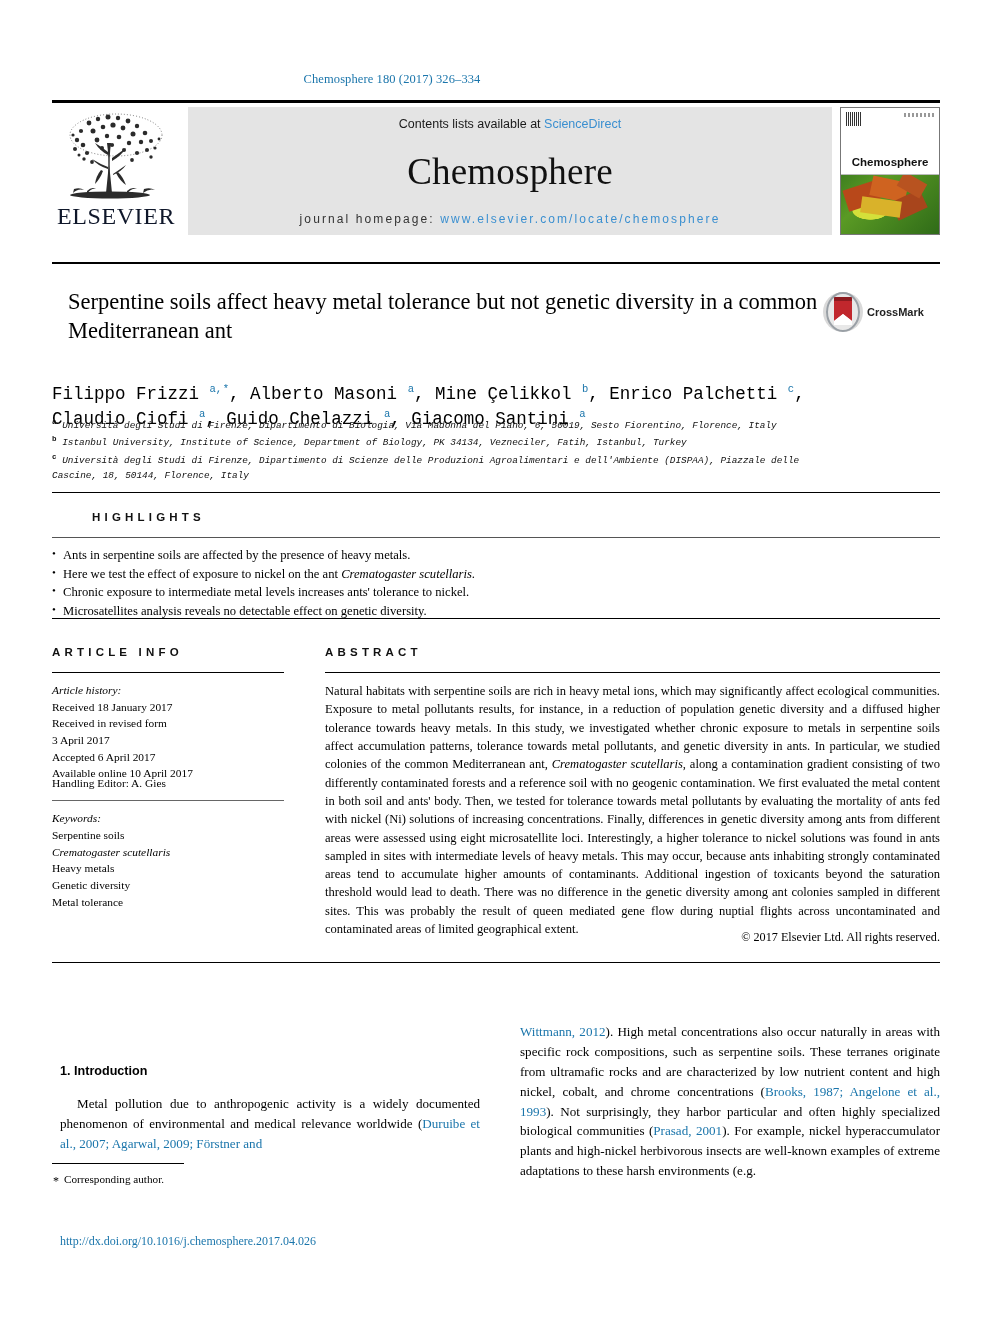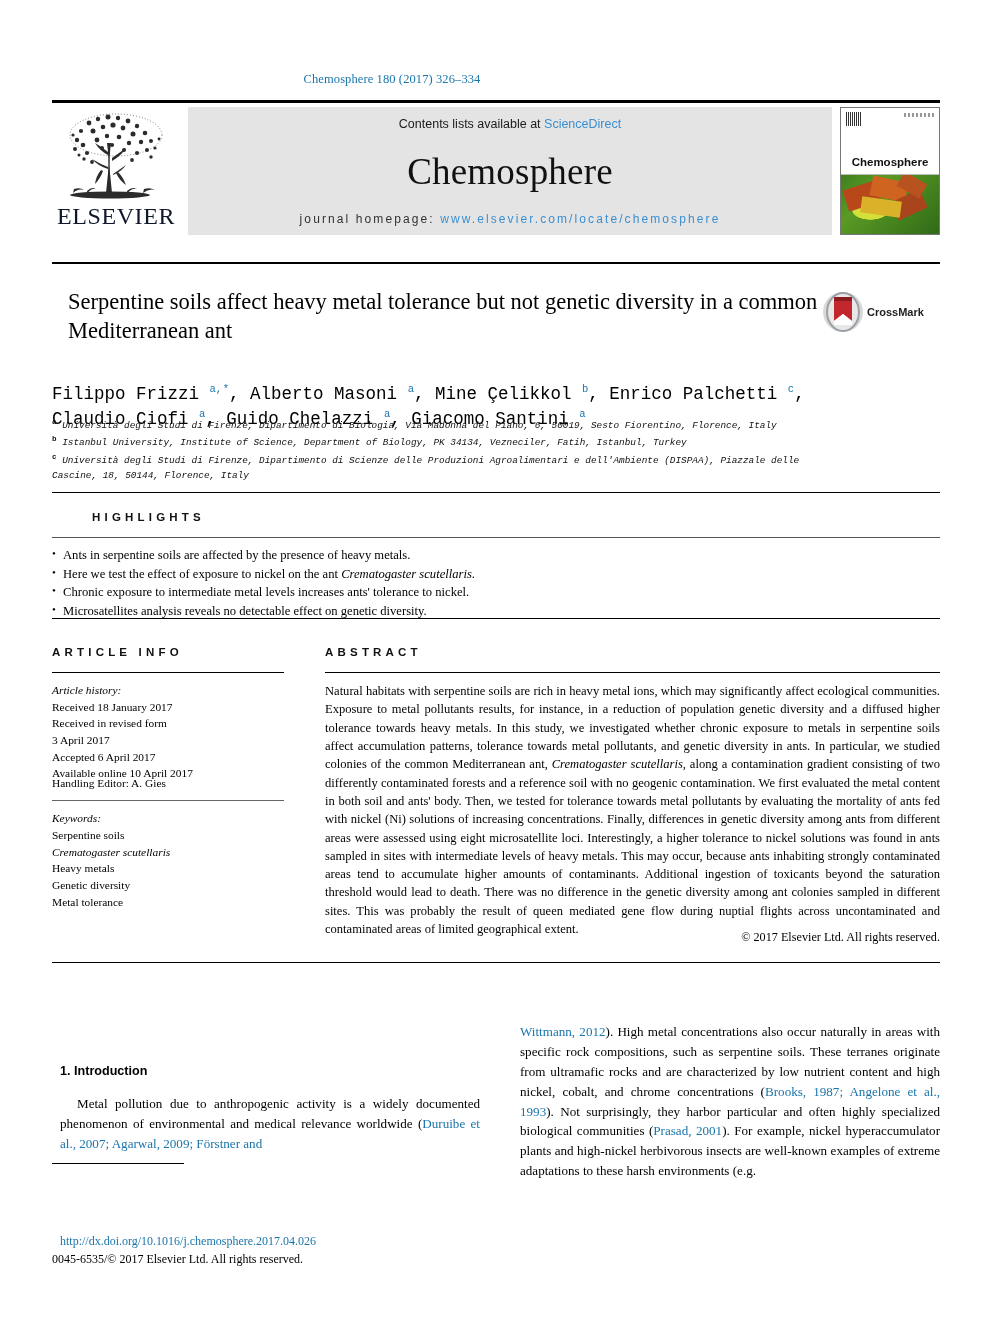--- a/index.html
+++ b/index.html
@@ -586,20 +586,20 @@
     <div class="sec-head">1. Introduction</div>
     <div class="body-par">Metal pollution due to anthropogenic activity is a widely documented phenomenon of environmental and medical relevance worldwide (<span class="ref-link">Duruibe et al., 2007; Agarwal, 2009; Förstner and</span></div>
   </div>
 
   <div class="col-right">
     <div class="body-par cont"><span class="ref-link">Wittmann, 2012</span>). High metal concentrations also occur naturally in areas with specific rock compositions, such as serpentine soils. These terranes originate from ultramafic rocks and are characterized by low nutrient content and high nickel, cobalt, and chrome concentrations (<span class="ref-link">Brooks, 1987; Angelone et al., 1993</span>). Not surprisingly, they harbor particular and often highly specialized biological communities (<span class="ref-link">Prasad, 2001</span>). For example, nickel hyperaccumulator plants and high-nickel herbivorous insects are well-known examples of extreme adaptations to these harsh environments (e.g.</div>
   </div>
 
   <div class="footnote-rule"></div>
   <div class="footnote">
+    <div class="corr">Corresponding author.</div>
   </div>
 
   <div class="doi-block">
     <div class="doi">http://dx.doi.org/10.1016/j.chemosphere.2017.04.026</div>
-    <div>0045-6535/© 2017 Elsevier Ltd. All rights reserved.</div>
   </div>
 
 </div>
 
 </body></html>

